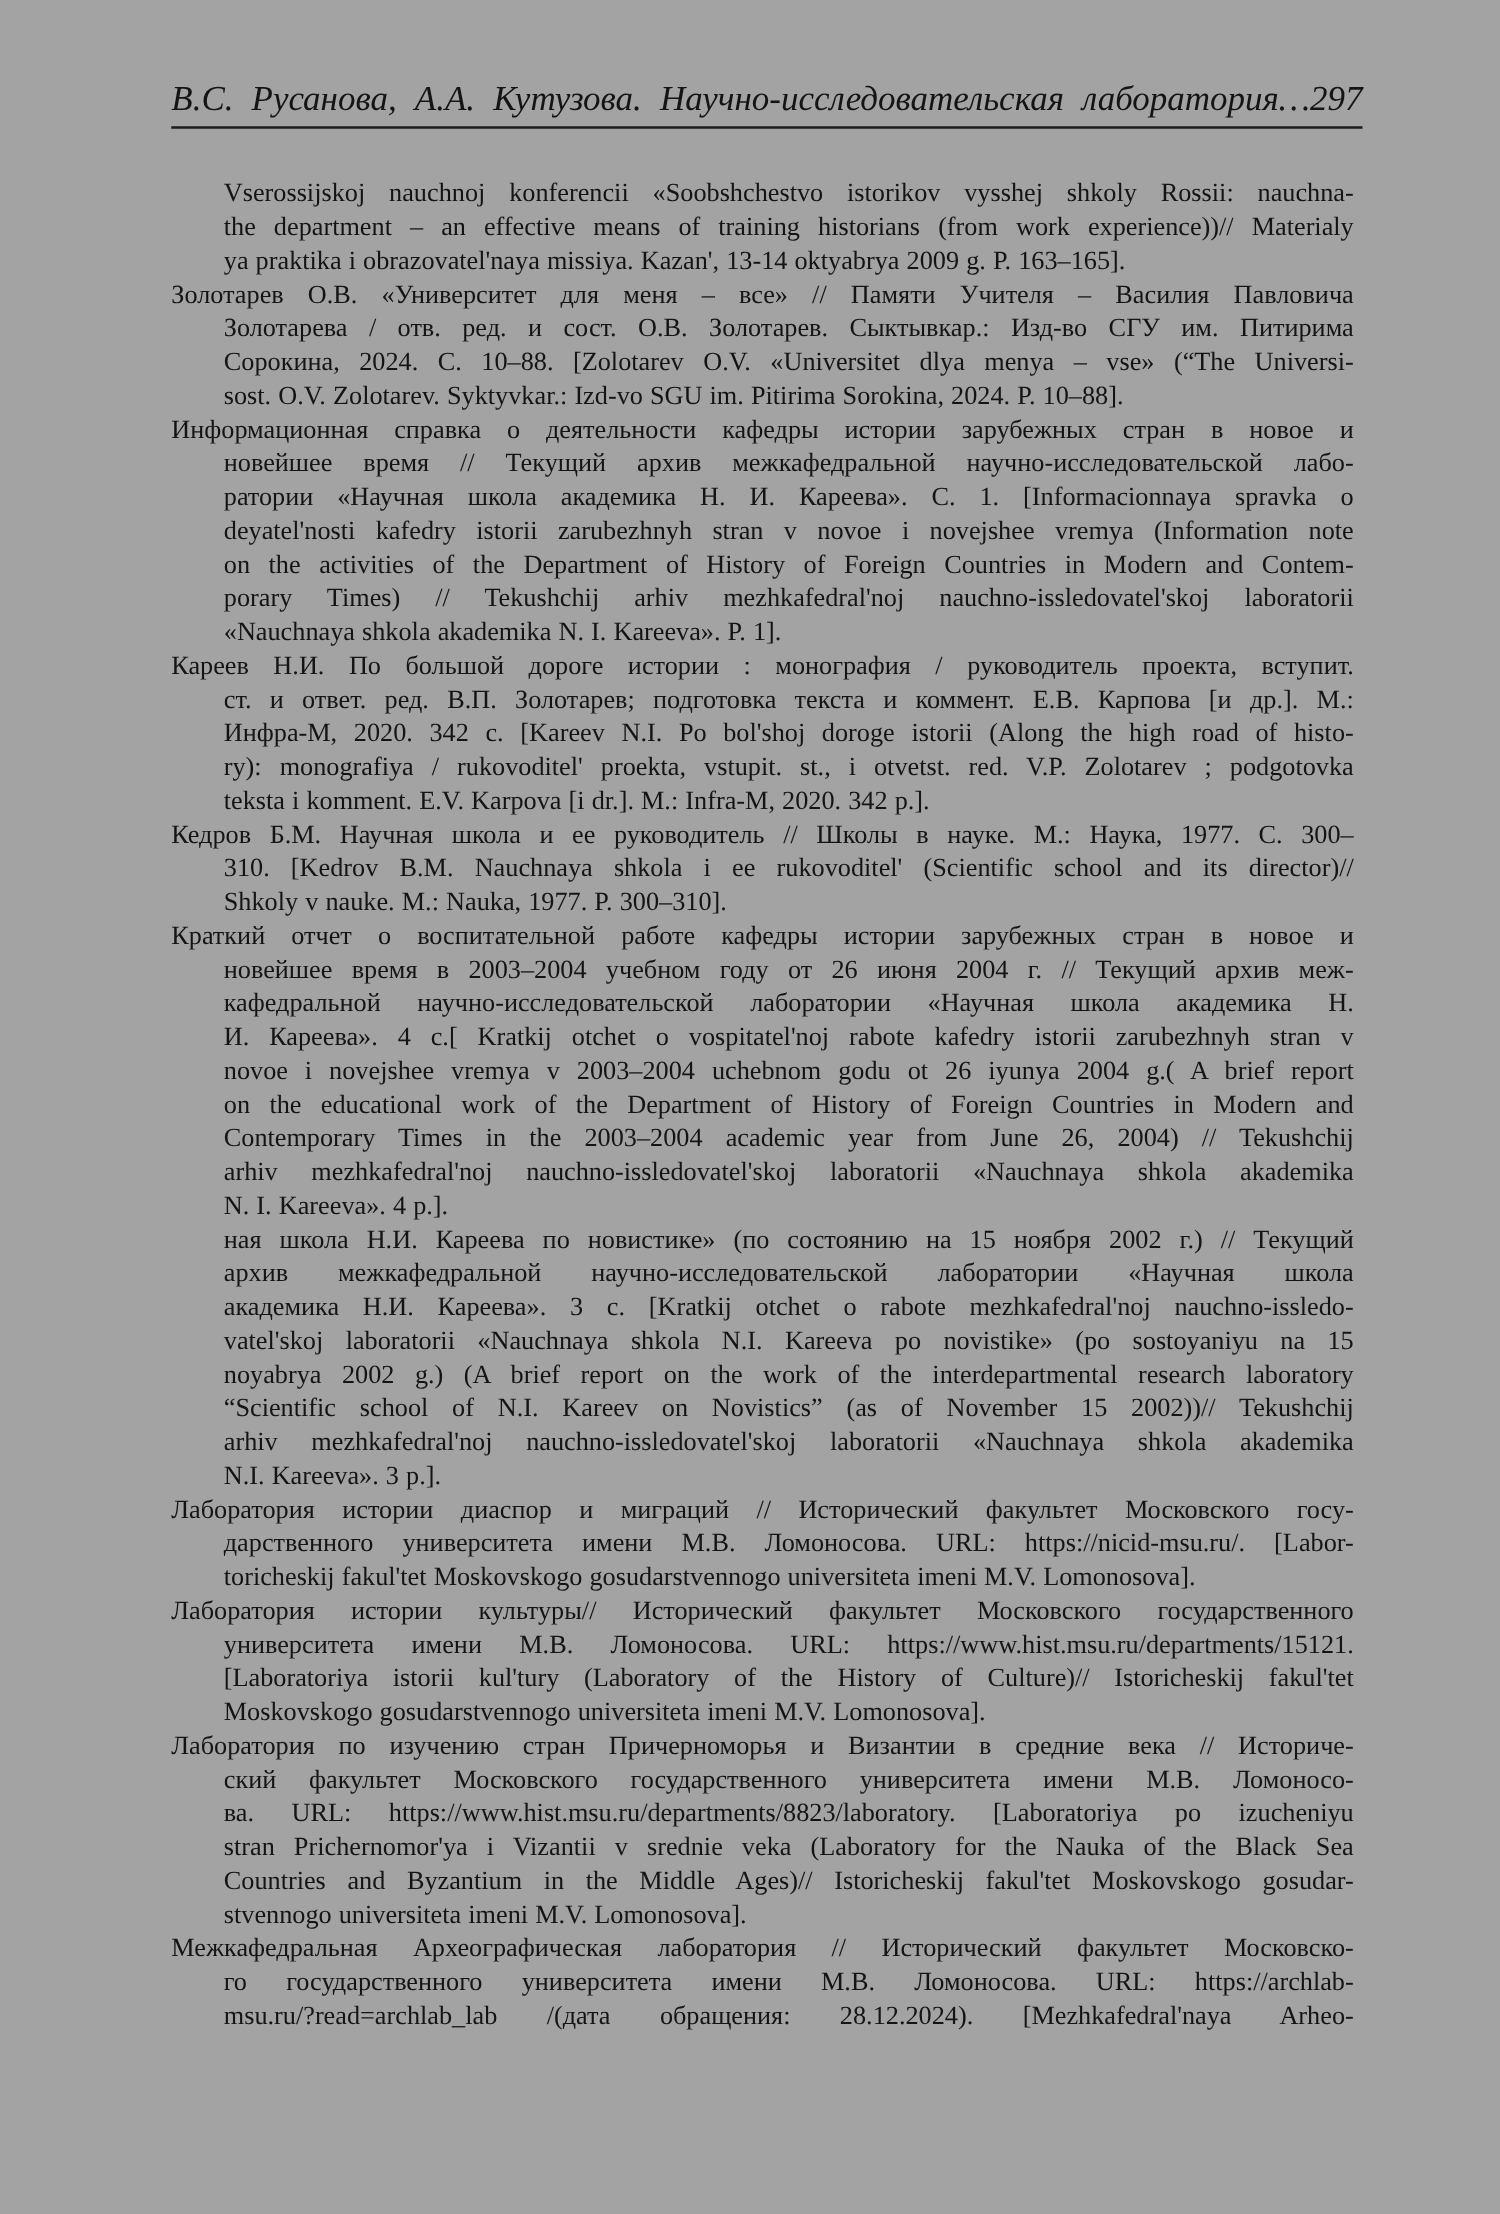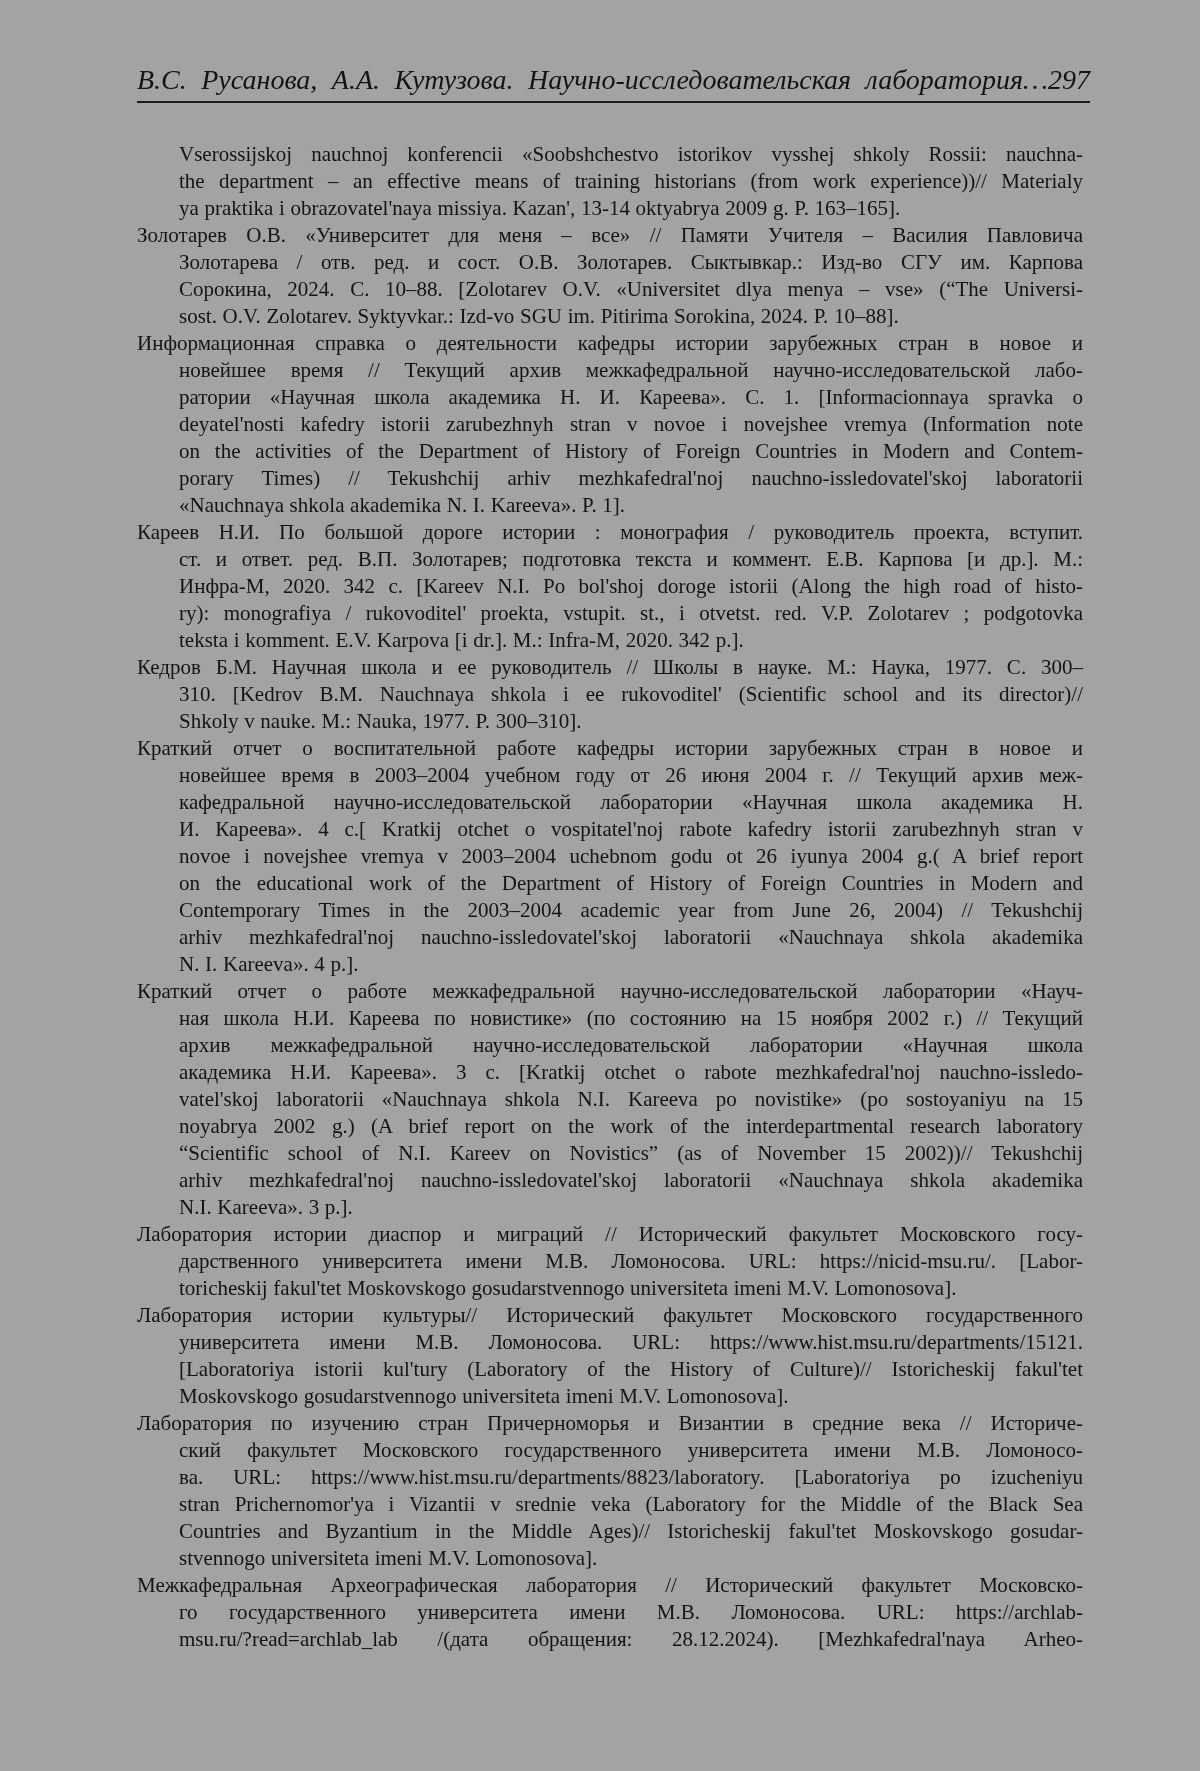--- a/index.html
+++ b/index.html
@@ -60,21 +60,21 @@
   </div>
 
   <div class="bib">
       <div class="entry">
         <div class="line ind">Vserossijskoj nauchnoj konferencii «Soobshchestvo istorikov vysshej shkoly Rossii: nauchna-</div>
         <div class="line ind">the department – an effective means of training historians (from work experience))// Materialy</div>
         <div class="line ind end">ya praktika i obrazovatel'naya missiya. Kazan', 13-14 oktyabrya 2009 g. P. 163–165].</div>
       </div>
       <div class="entry">
         <div class="line">Золотарев О.В. «Университет для меня – все» // Памяти Учителя – Василия Павловича</div>
-        <div class="line ind">Золотарева / отв. ред. и сост. О.В. Золотарев. Сыктывкар.: Изд-во СГУ им. Карпова</div>
+        <div class="line ind">Золотарева / отв. ред. и сост. О.В. Золотарев. Сыктывкар.: Изд-во СГУ им. Питирима</div>
         <div class="line ind">Сорокина, 2024. С. 10–88. [Zolotarev O.V. «Universitet dlya menya – vse» (“The Universi-</div>
         <div class="line ind end">sost. O.V. Zolotarev. Syktyvkar.: Izd-vo SGU im. Pitirima Sorokina, 2024. P. 10–88].</div>
       </div>
       <div class="entry">
         <div class="line">Информационная справка о деятельности кафедры истории зарубежных стран в новое и</div>
         <div class="line ind">новейшее время // Текущий архив межкафедральной научно-исследовательской лабо-</div>
         <div class="line ind">ратории «Научная школа академика Н. И. Кареева». С. 1. [Informacionnaya spravka o</div>
         <div class="line ind">deyatel'nosti kafedry istorii zarubezhnyh stran v novoe i novejshee vremya (Information note</div>
         <div class="line ind">on the activities of the Department of History of Foreign Countries in Modern and Contem-</div>
         <div class="line ind">porary Times) // Tekushchij arhiv mezhkafedral'noj nauchno-issledovatel'skoj laboratorii</div>
@@ -97,21 +97,20 @@
         <div class="line ind">новейшее время в 2003–2004 учебном году от 26 июня 2004 г. // Текущий архив меж-</div>
         <div class="line ind">кафедральной научно-исследовательской лаборатории «Научная школа академика Н.</div>
         <div class="line ind">И. Кареева». 4 с.[ Kratkij otchet o vospitatel'noj rabote kafedry istorii zarubezhnyh stran v</div>
         <div class="line ind">novoe i novejshee vremya v 2003–2004 uchebnom godu ot 26 iyunya 2004 g.( A brief report</div>
         <div class="line ind">on the educational work of the Department of History of Foreign Countries in Modern and</div>
         <div class="line ind">Contemporary Times in the 2003–2004 academic year from June 26, 2004) // Tekushchij</div>
         <div class="line ind">arhiv mezhkafedral'noj nauchno-issledovatel'skoj laboratorii «Nauchnaya shkola akademika</div>
         <div class="line ind end">N. I. Kareeva». 4 p.].</div>
       </div>
       <div class="entry">
-        <div class="line">Краткий отчет о работе межкафедральной научно-исследовательской лаборатории «Науч-</div>
         <div class="line ind">ная школа Н.И. Кареева по новистике» (по состоянию на 15 ноября 2002 г.) // Текущий</div>
         <div class="line ind">архив межкафедральной научно-исследовательской лаборатории «Научная школа</div>
         <div class="line ind">академика Н.И. Кареева». 3 с. [Kratkij otchet o rabote mezhkafedral'noj nauchno-issledo-</div>
         <div class="line ind">vatel'skoj laboratorii «Nauchnaya shkola N.I. Kareeva po novistike» (po sostoyaniyu na 15</div>
         <div class="line ind">noyabrya 2002 g.) (A brief report on the work of the interdepartmental research laboratory</div>
         <div class="line ind">“Scientific school of N.I. Kareev on Novistics” (as of November 15 2002))// Tekushchij</div>
         <div class="line ind">arhiv mezhkafedral'noj nauchno-issledovatel'skoj laboratorii «Nauchnaya shkola akademika</div>
         <div class="line ind end">N.I. Kareeva». 3 p.].</div>
       </div>
       <div class="entry">
@@ -122,21 +121,21 @@
       <div class="entry">
         <div class="line">Лаборатория истории культуры// Исторический факультет Московского государственного</div>
         <div class="line ind">университета имени М.В. Ломоносова. URL: https://www.hist.msu.ru/departments/15121.</div>
         <div class="line ind">[Laboratoriya istorii kul'tury (Laboratory of the History of Culture)// Istoricheskij fakul'tet</div>
         <div class="line ind end">Moskovskogo gosudarstvennogo universiteta imeni M.V. Lomonosova].</div>
       </div>
       <div class="entry">
         <div class="line">Лаборатория по изучению стран Причерноморья и Византии в средние века // Историче-</div>
         <div class="line ind">ский факультет Московского государственного университета имени М.В. Ломоносо-</div>
         <div class="line ind">ва. URL: https://www.hist.msu.ru/departments/8823/laboratory. [Laboratoriya po izucheniyu</div>
-        <div class="line ind">stran Prichernomor'ya i Vizantii v srednie veka (Laboratory for the Middle of the Black Sea</div>
+        <div class="line ind">stran Prichernomor'ya i Vizantii v srednie veka (Laboratory for the Nauka of the Black Sea</div>
         <div class="line ind">Countries and Byzantium in the Middle Ages)// Istoricheskij fakul'tet Moskovskogo gosudar-</div>
         <div class="line ind end">stvennogo universiteta imeni M.V. Lomonosova].</div>
       </div>
       <div class="entry">
         <div class="line">Межкафедральная Археографическая лаборатория // Исторический факультет Московско-</div>
         <div class="line ind">го государственного университета имени М.В. Ломоносова. URL: https://archlab-</div>
         <div class="line ind">msu.ru/?read=archlab_lab /(дата обращения: 28.12.2024). [Mezhkafedral'naya Arheo-</div>
       </div>
     </div>
 

